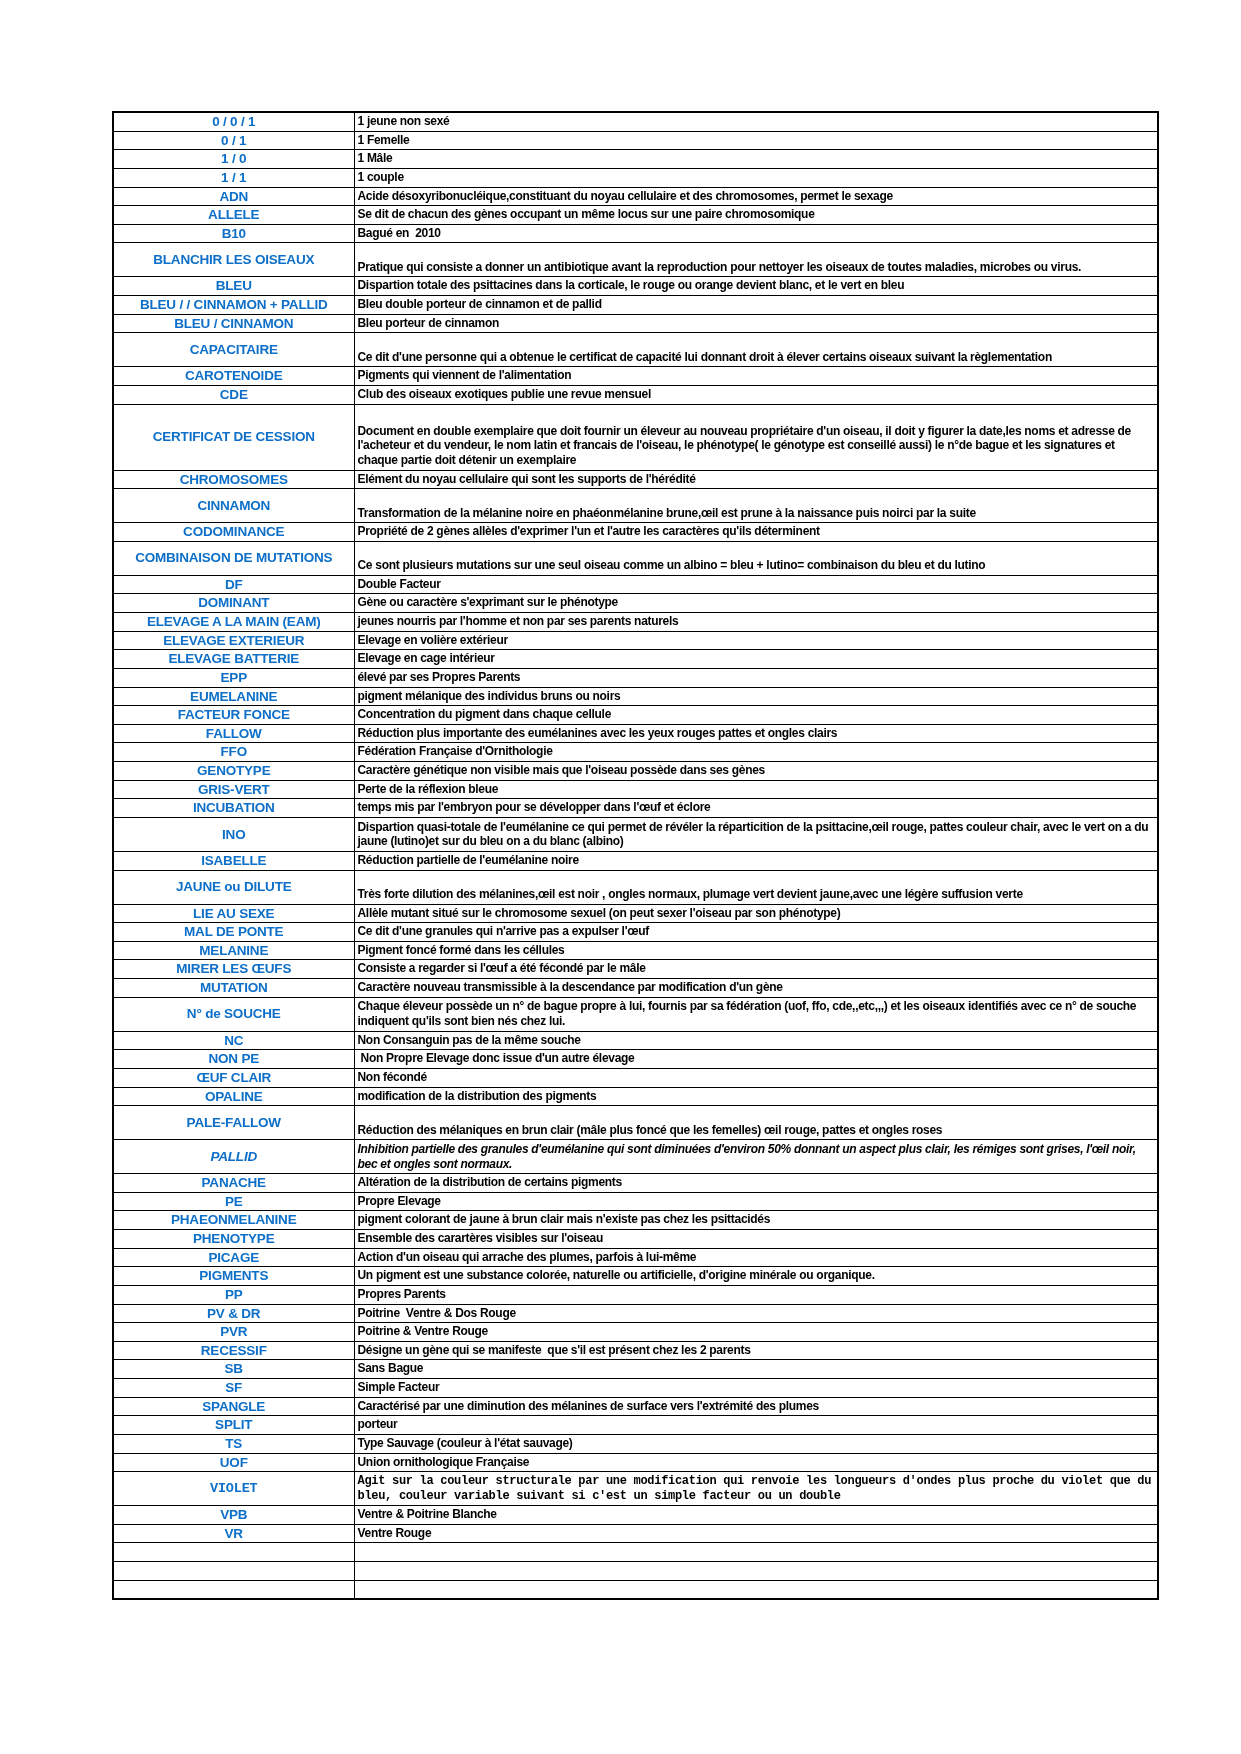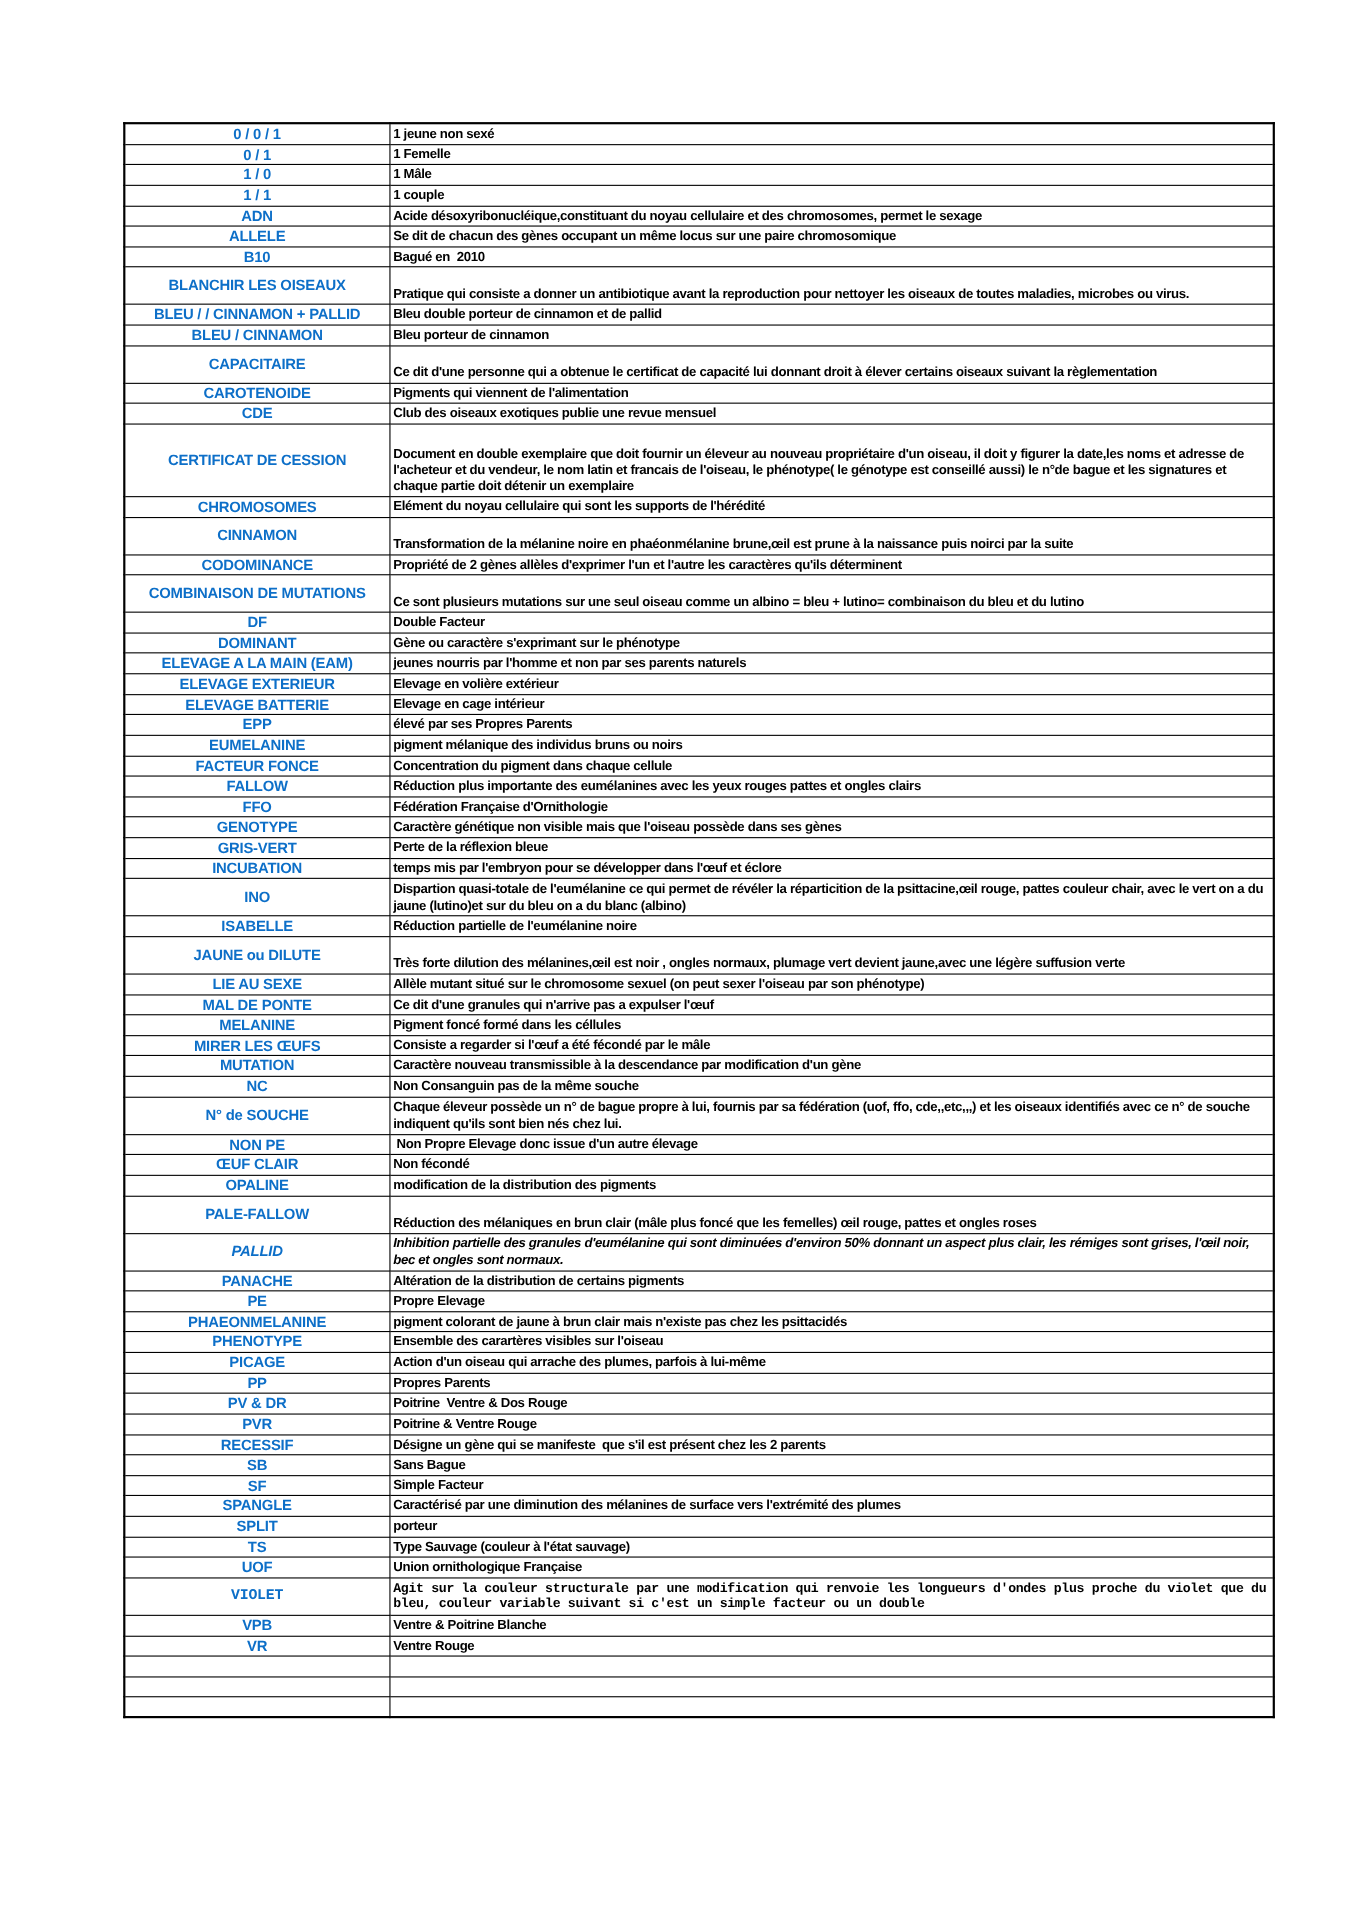--- a/index.html
+++ b/index.html
@@ -91,20 +91,24 @@
         </tr>
         <tr>
           <td class="term">B10</td>
           <td class="def">Bagué en  2010</td>
         </tr>
         <tr style="height: 34px;">
           <td class="term">BLANCHIR LES OISEAUX</td>
           <td class="def">Pratique qui consiste a donner un antibiotique avant la reproduction pour nettoyer les oiseaux de toutes maladies, microbes ou virus.</td>
         </tr>
         <tr>
+          <td class="term">BLEU</td>
+          <td class="def">Dispartion totale des psittacines dans la corticale, le rouge ou orange devient blanc, et le vert en bleu</td>
+        </tr>
+        <tr>
           <td class="term">BLEU / / CINNAMON + PALLID</td>
           <td class="def">Bleu double porteur de cinnamon et de pallid</td>
         </tr>
         <tr>
           <td class="term">BLEU / CINNAMON</td>
           <td class="def">Bleu porteur de cinnamon</td>
         </tr>
         <tr style="height: 34px;">
           <td class="term">CAPACITAIRE</td>
           <td class="def">Ce dit d'une personne qui a obtenue le certificat de capacité lui donnant droit à élever certains oiseaux suivant la règlementation</td>
@@ -214,27 +218,27 @@
           <td class="def">Pigment foncé formé dans les céllules</td>
         </tr>
         <tr>
           <td class="term">MIRER LES ŒUFS</td>
           <td class="def">Consiste a regarder si l'œuf a été fécondé par le mâle</td>
         </tr>
         <tr>
           <td class="term">MUTATION</td>
           <td class="def">Caractère nouveau transmissible à la descendance par modification d'un gène</td>
         </tr>
+        <tr style="height: 34px;">
+          <td class="term">N° de SOUCHE</td>
+          <td class="def">Chaque éleveur possède un n° de bague propre à lui, fournis par sa fédération (uof, ffo, cde,,etc,,,) et les oiseaux identifiés avec ce n° de souche indiquent qu'ils sont bien nés chez lui.</td>
+        </tr>
         <tr>
           <td class="term">NC</td>
           <td class="def">Non Consanguin pas de la même souche</td>
-        </tr>
-        <tr style="height: 34px;">
-          <td class="term">N° de SOUCHE</td>
-          <td class="def">Chaque éleveur possède un n° de bague propre à lui, fournis par sa fédération (uof, ffo, cde,,etc,,,) et les oiseaux identifiés avec ce n° de souche indiquent qu'ils sont bien nés chez lui.</td>
         </tr>
         <tr>
           <td class="term">NON PE</td>
           <td class="def"> Non Propre Elevage donc issue d'un autre élevage</td>
         </tr>
         <tr>
           <td class="term">ŒUF CLAIR</td>
           <td class="def">Non fécondé</td>
         </tr>
         <tr>
@@ -261,20 +265,24 @@
           <td class="term">PHAEONMELANINE</td>
           <td class="def">pigment colorant de jaune à brun clair mais n'existe pas chez les psittacidés</td>
         </tr>
         <tr>
           <td class="term">PHENOTYPE</td>
           <td class="def">Ensemble des carartères visibles sur l'oiseau</td>
         </tr>
         <tr>
           <td class="term">PICAGE</td>
           <td class="def">Action d'un oiseau qui arrache des plumes, parfois à lui-même</td>
+        </tr>
+        <tr>
+          <td class="term">PIGMENTS</td>
+          <td class="def">Un pigment est une substance colorée, naturelle ou artificielle, d'origine minérale ou organique.</td>
         </tr>
         <tr>
           <td class="term">PP</td>
           <td class="def">Propres Parents</td>
         </tr>
         <tr>
           <td class="term">PV &amp; DR</td>
           <td class="def">Poitrine  Ventre &amp; Dos Rouge</td>
         </tr>
         <tr>

